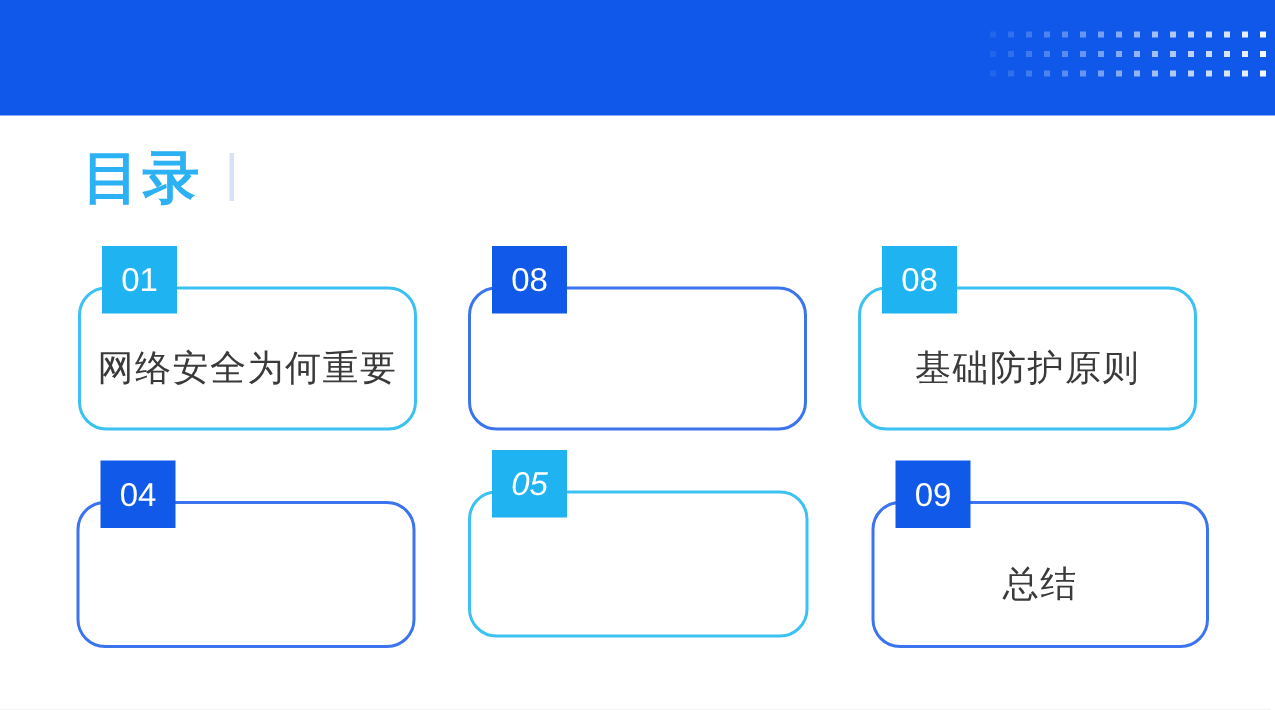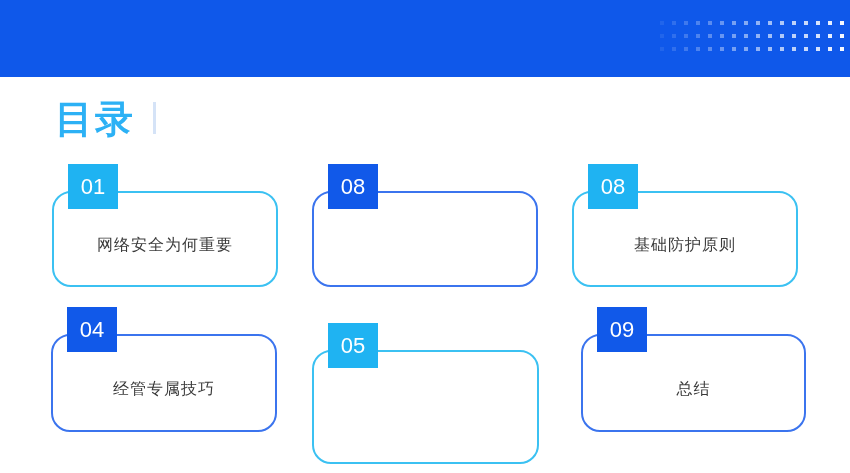--- a/index.html
+++ b/index.html
@@ -41,30 +41,30 @@
   .card-badge {
     position:absolute; top:-29px; left:14px;
     width:50px; height:45px;
     display:flex; align-items:center; justify-content:center;
     color:#ffffff; font-size:22px; line-height:1;
   }
   .toc-card.cyan .card-badge { background:var(--accent-cyan,#1fb3f2); }
   .toc-card.blue .card-badge { background:var(--accent-blue,#1159e9); }
   .card-label {
     padding-top:12px;
-    font-size:16px; letter-spacing:1px;
+    font-size:24px; letter-spacing:1px;
     color:var(--text-dark,#3a3a3a);
     white-space:nowrap;
   }
   
   .pos-1 { left:52px;  top:191px; }
   .pos-2 { left:312px; top:191px; }
   .pos-3 { left:572px; top:191px; }
   .pos-4 { left:51px;  top:334px; height:98px;text-align:center; }
-  .pos-5 { left:312px; top:350px; height:114px; width:227px; }
+  .pos-5 { left:312px; top:327px; height:98px; width:227px;font-style:italic; }
   .pos-6 { left:581px; top:334px; height:98px; width:225px; }
 </style>
 </head>
 <body>
 
 <div class="slide">
 
   <div class="header-band">
     <div class="dot-grid" style="grid-template-columns: repeat(16, 4px);">
         <span class="dot" style="background: rgb(255, 255, 255); opacity: 0.08; grid-area: 1 / 1;"></span>
@@ -132,21 +132,20 @@
     <div class="card-badge">08</div>
   </div>
 
   <div class="toc-card cyan pos-3">
     <div class="card-badge">08</div>
     <div class="card-label">基础防护原则</div>
   </div>
 
   <div class="toc-card blue pos-4">
     <div class="card-badge">04</div>
-    <div class="card-label">经管专属技巧</div>
   </div>
 
   <div class="toc-card cyan pos-5">
     <div class="card-badge">05</div>
   </div>
 
   <div class="toc-card blue pos-6">
     <div class="card-badge">09</div>
     <div class="card-label">总结</div>
   </div>

